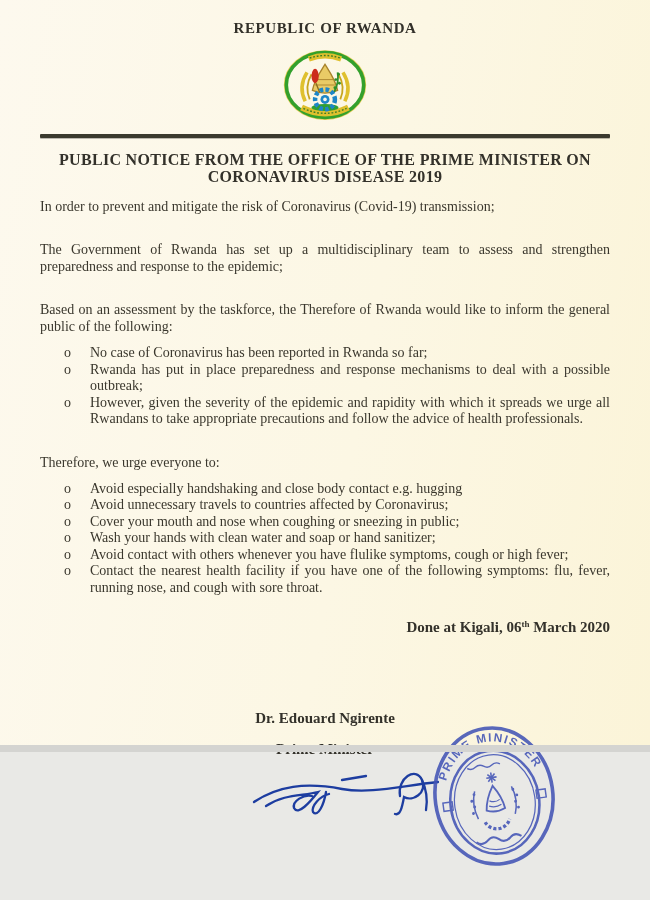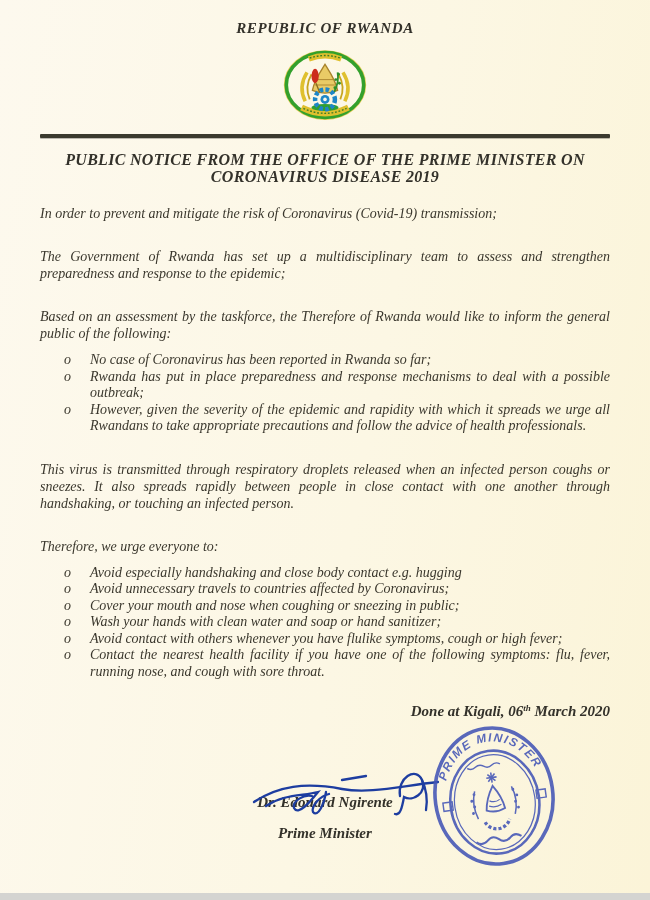--- a/index.html
+++ b/index.html
@@ -8,37 +8,37 @@
     --emblem-blue:#1e86c8; --emblem-red:#cc2b1d;
     --stamp-blue:#4355b6; --signature-blue:#1d3da0; --scan-edge:#d4d4d1;
   }
   *{margin:0;padding:0;box-sizing:border-box;}
   html,body{width:650px;height:900px;overflow:hidden;}
   body{
     font-family:"Liberation Serif","DejaVu Serif",serif;
     background:#e9e9e6;
   }
   .page{
-    position:relative;width:650px;height:900px;
+    position:relative;width:650px;height:752px;
     background:linear-gradient(100deg,#fdf9ee 0%,#fcf7e4 55%,#fbf4d8 100%);
     color:var(--ink);
     padding:14px 40px 0 40px;
-    font-size:14px;line-height:17px;font-style:italic;
+    font-size:14px;line-height:17px;
   }
   .hdr{ text-align:center;font-weight:bold;letter-spacing:.6px;color:#33312a; }
   .hdr.republic{margin-top:6px;font-size:15px;}
   .hdr.office{margin-top:6px;font-size:15px;}
   .emblem{display:block;margin:12px auto 0 auto;width:96px;height:72px;}
   .rule{margin-top:13px;height:4px;background:var(--rule-color);border-radius:1px;box-shadow:0 1px 0 rgba(0,0,0,.25);}
   .title{
     margin:13px auto 0 auto;max-width:580px;text-align:center;
     font-weight:bold;font-size:16px;line-height:17px;letter-spacing:.3px;color:#33312a;
   }
   p.body{margin-top:26px;text-align:justify;}
-  p.lead{margin-top:20px;}
+  p.lead{margin-top:13px;}
   ul.blist{margin-top:10px;list-style:none;}
   ul.blist li{display:flex;line-height:16.5px;}
   ul.blist .mk{width:26px;margin-left:24px;flex:0 0 26px;text-align:left;}
   ul.blist .bt{flex:1;text-align:justify;}
   .done{margin-top:20px;text-align:right;font-weight:bold;font-size:15px;color:#33312a;}
   .done sup{font-size:9px;vertical-align:5px;}
   .sign-name{margin-top:74px;text-align:center;font-weight:bold;font-size:15px;color:#33312a;}
   .sign-title{margin-top:14px;text-align:center;font-weight:bold;font-size:15px;color:#33312a;}
   
   .emblem .ring{fill:none;stroke:var(--emblem-green);stroke-width:4;}
@@ -116,21 +116,20 @@
     <li>
         <span class="mk">o</span>
         <span class="bt">Rwanda has put in place preparedness and response mechanisms to deal with a possible outbreak;</span>
       </li>
     <li>
         <span class="mk">o</span>
         <span class="bt">However, given the severity of the epidemic and rapidity with which it spreads we urge all Rwandans to take appropriate precautions and follow the advice of health professionals.</span>
       </li>
   </ul>
 
-  <p class="body">This virus is transmitted through respiratory droplets released when an infected person coughs or sneezes. It also spreads rapidly between people in close contact with one another through handshaking, or touching an infected person.</p>
   <p class="body">Therefore, we urge everyone to:</p>
 
   <ul class="blist">
     <li>
         <span class="mk">o</span>
         <span class="bt">Avoid especially handshaking and close body contact e.g. hugging</span>
       </li>
     <li>
         <span class="mk">o</span>
         <span class="bt">Avoid unnecessary travels to countries affected by Coronavirus;</span>

